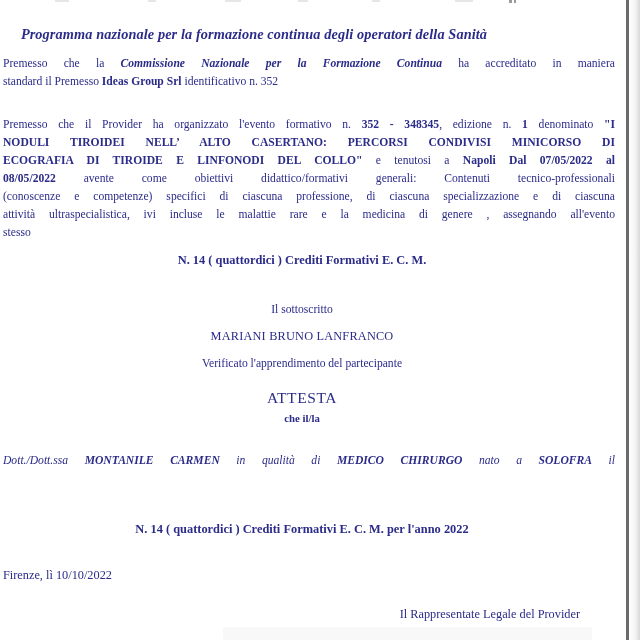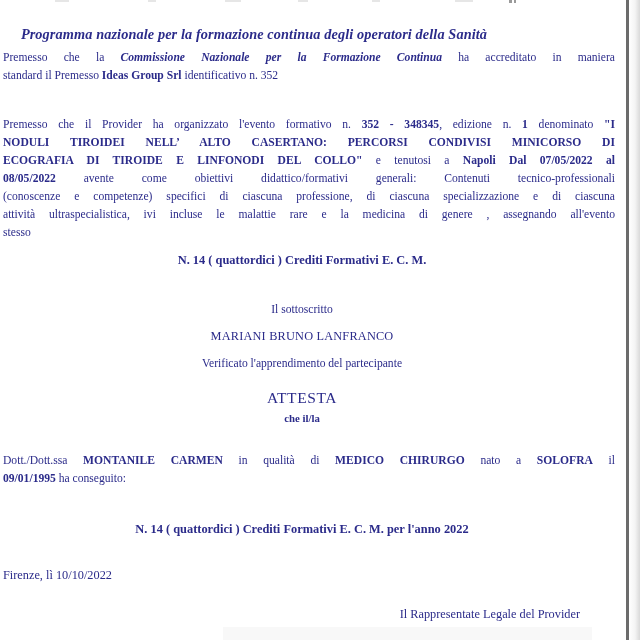--- a/index.html
+++ b/index.html
@@ -13,23 +13,23 @@
   .i{font-style:italic;}
   
   .title{
     position:absolute;top:26px;left:0;width:508px;text-align:center;
     font-size:14.3px;font-weight:bold;font-style:italic;letter-spacing:.1px;
   }
   
   .para{position:absolute;left:3px;width:612px;font-size:11.6px;line-height:18px;}
   .para .line{text-align:justify;text-align-last:justify;height:18px;overflow:hidden;}
   .para .line.left{text-align:left;text-align-last:left;}
-  .p1{top:49px;}
+  .p1{top:55px;}
   .p2{top:116px;}
-  .p3{top:452px;}
+  .p3{top:452px;font-style:italic;}
   
   .center{position:absolute;left:0;width:508px;text-align:center;padding-left:48px;}
   .credits1{top:253px;font-size:12.4px;font-weight:bold;}
   .undersigned{top:303px;font-size:11.6px;}
   .signer{top:329px;font-size:12.3px;letter-spacing:.2px;}
   .verified{top:357px;font-size:11.6px;}
   .attesta{top:389px;font-size:15.5px;font-weight:normal;letter-spacing:.6px;}
   .cheilla{top:412px;font-size:10.8px;font-weight:bold;}
   .credits2{top:522px;font-size:12.4px;font-weight:bold;}
   .placedate{position:absolute;left:3px;top:568px;font-size:12.3px;}
@@ -82,21 +82,20 @@
   <div class="center signer">MARIANI BRUNO LANFRANCO</div>
 
   <div class="center verified">Verificato l'apprendimento del partecipante</div>
 
   <div class="center attesta">ATTESTA</div>
 
   <div class="center cheilla">che il/la</div>
 
   <div class="para p3">
       <div class="line"><span>Dott./Dott.ssa </span><span class="b">MONTANILE CARMEN</span><span> in qualità di </span><span class="b">MEDICO CHIRURGO</span><span> nato a </span><span class="b">SOLOFRA</span><span> il</span></div>
-      <div class="line left"><span class="b">09/01/1995</span><span> ha conseguito:</span></div>
     </div>
 
   <div class="center credits2">N. 14 ( quattordici ) Crediti Formativi E. C. M. per l'anno 2022</div>
 
   <div class="placedate">Firenze, lì 10/10/2022</div>
 
   <div class="legalrep">Il Rappresentate Legale del Provider</div>
 
   <div class="signbox"></div>
 

